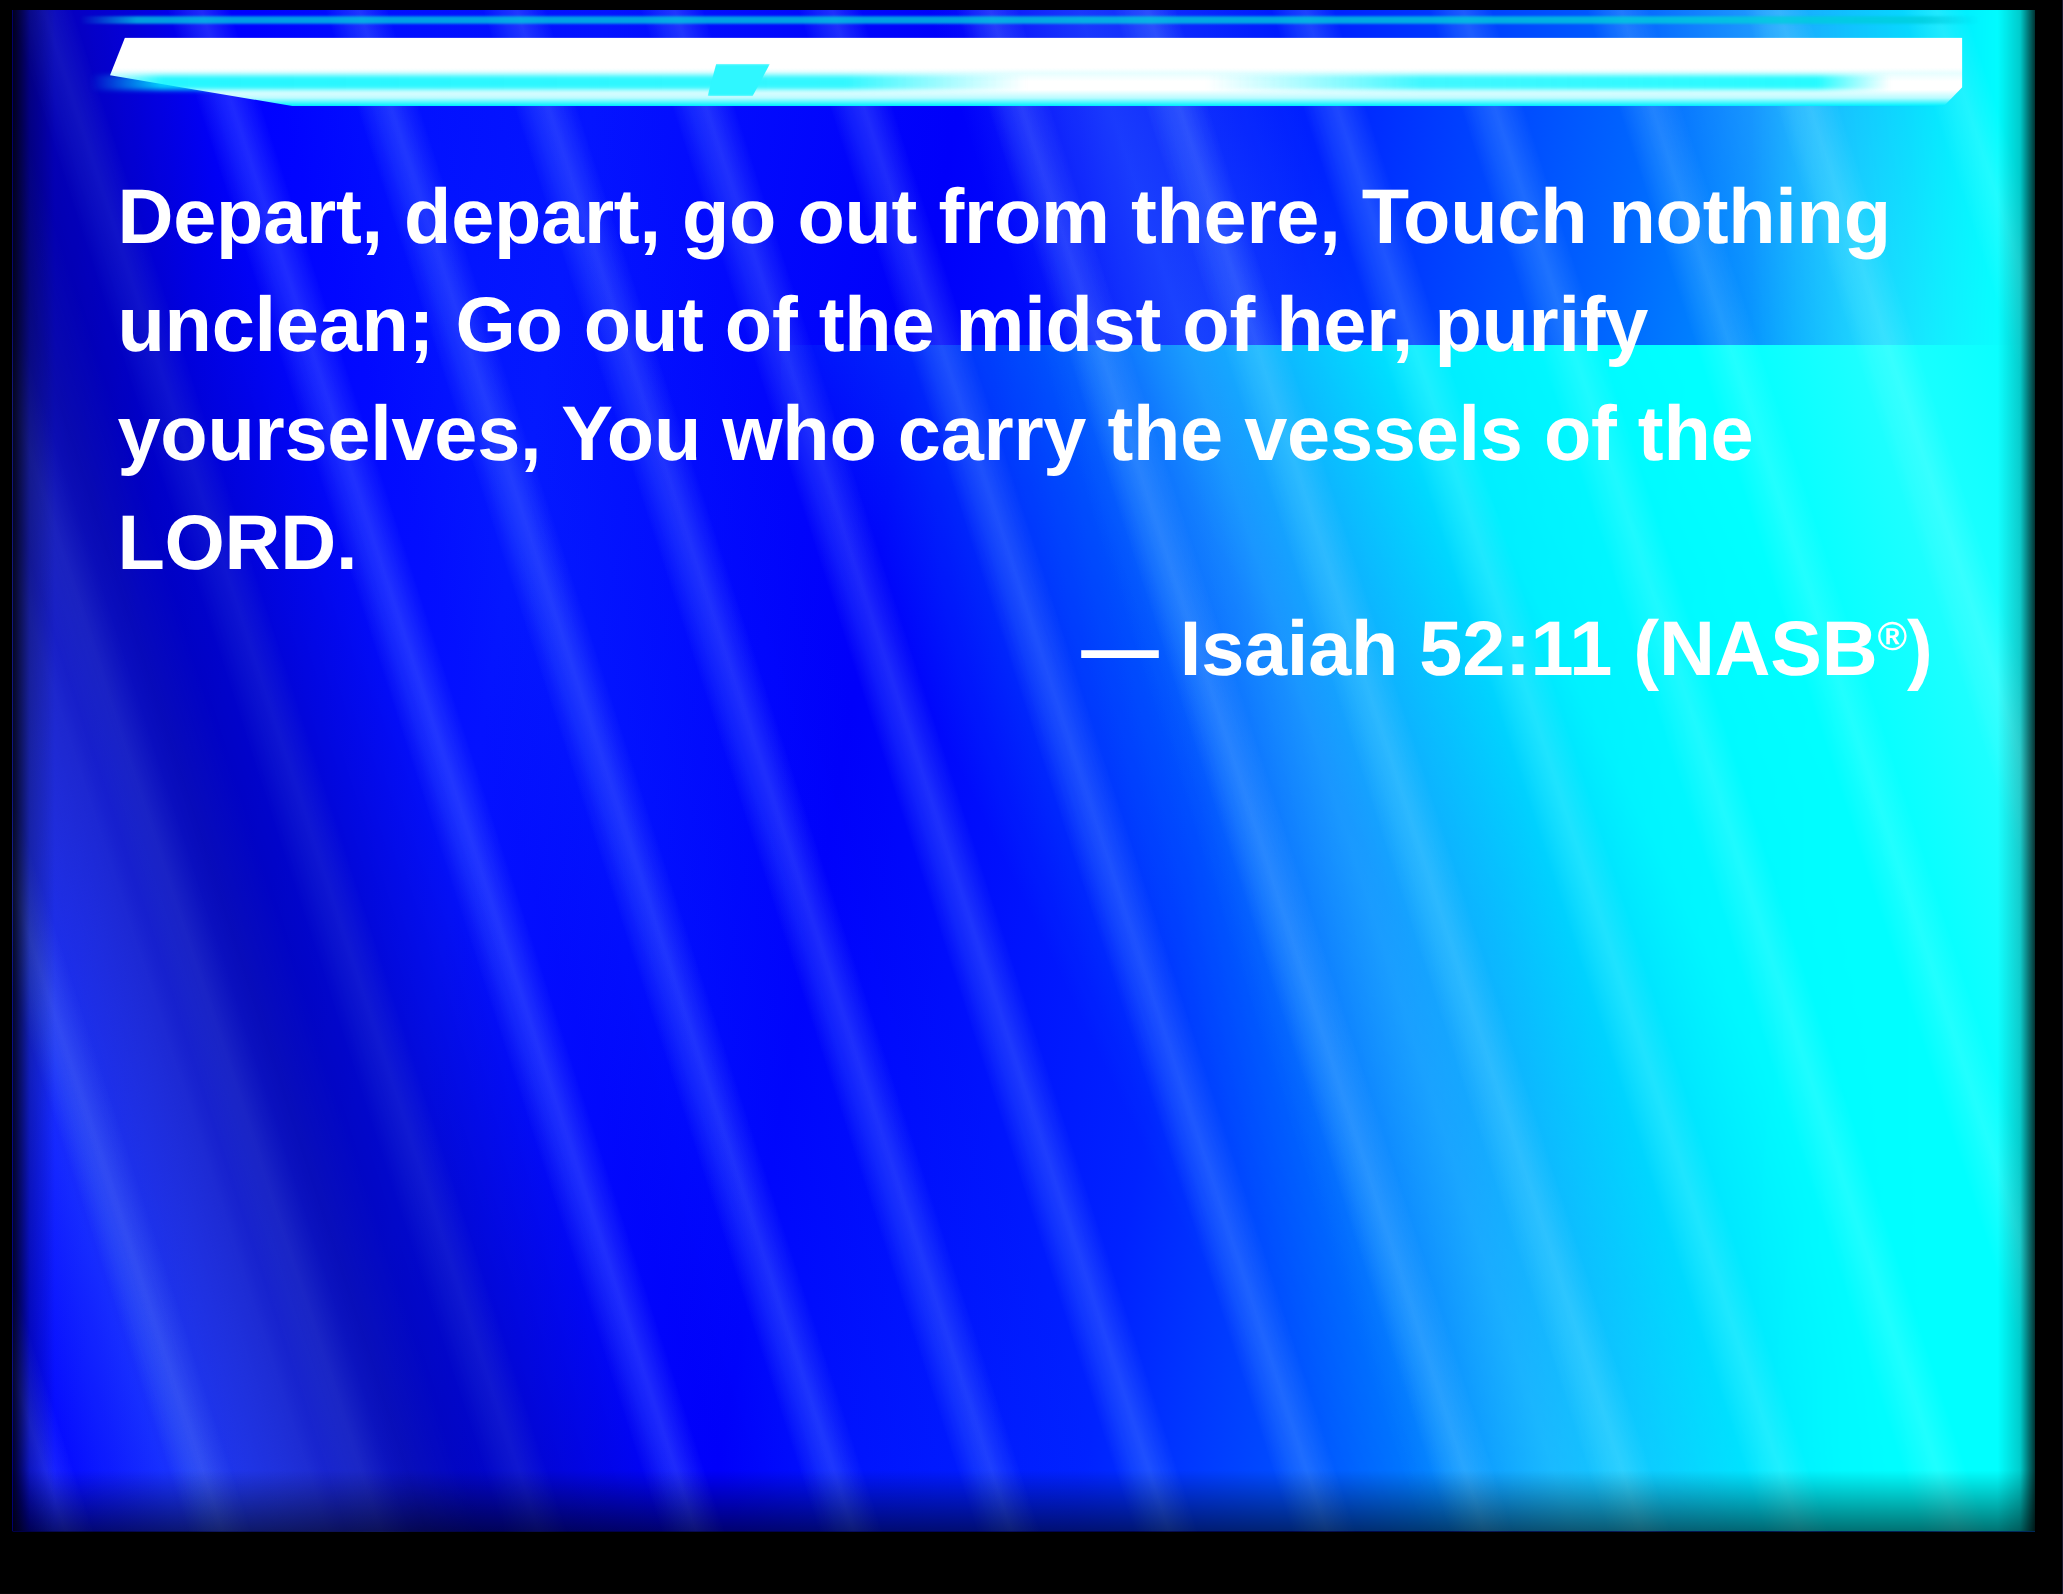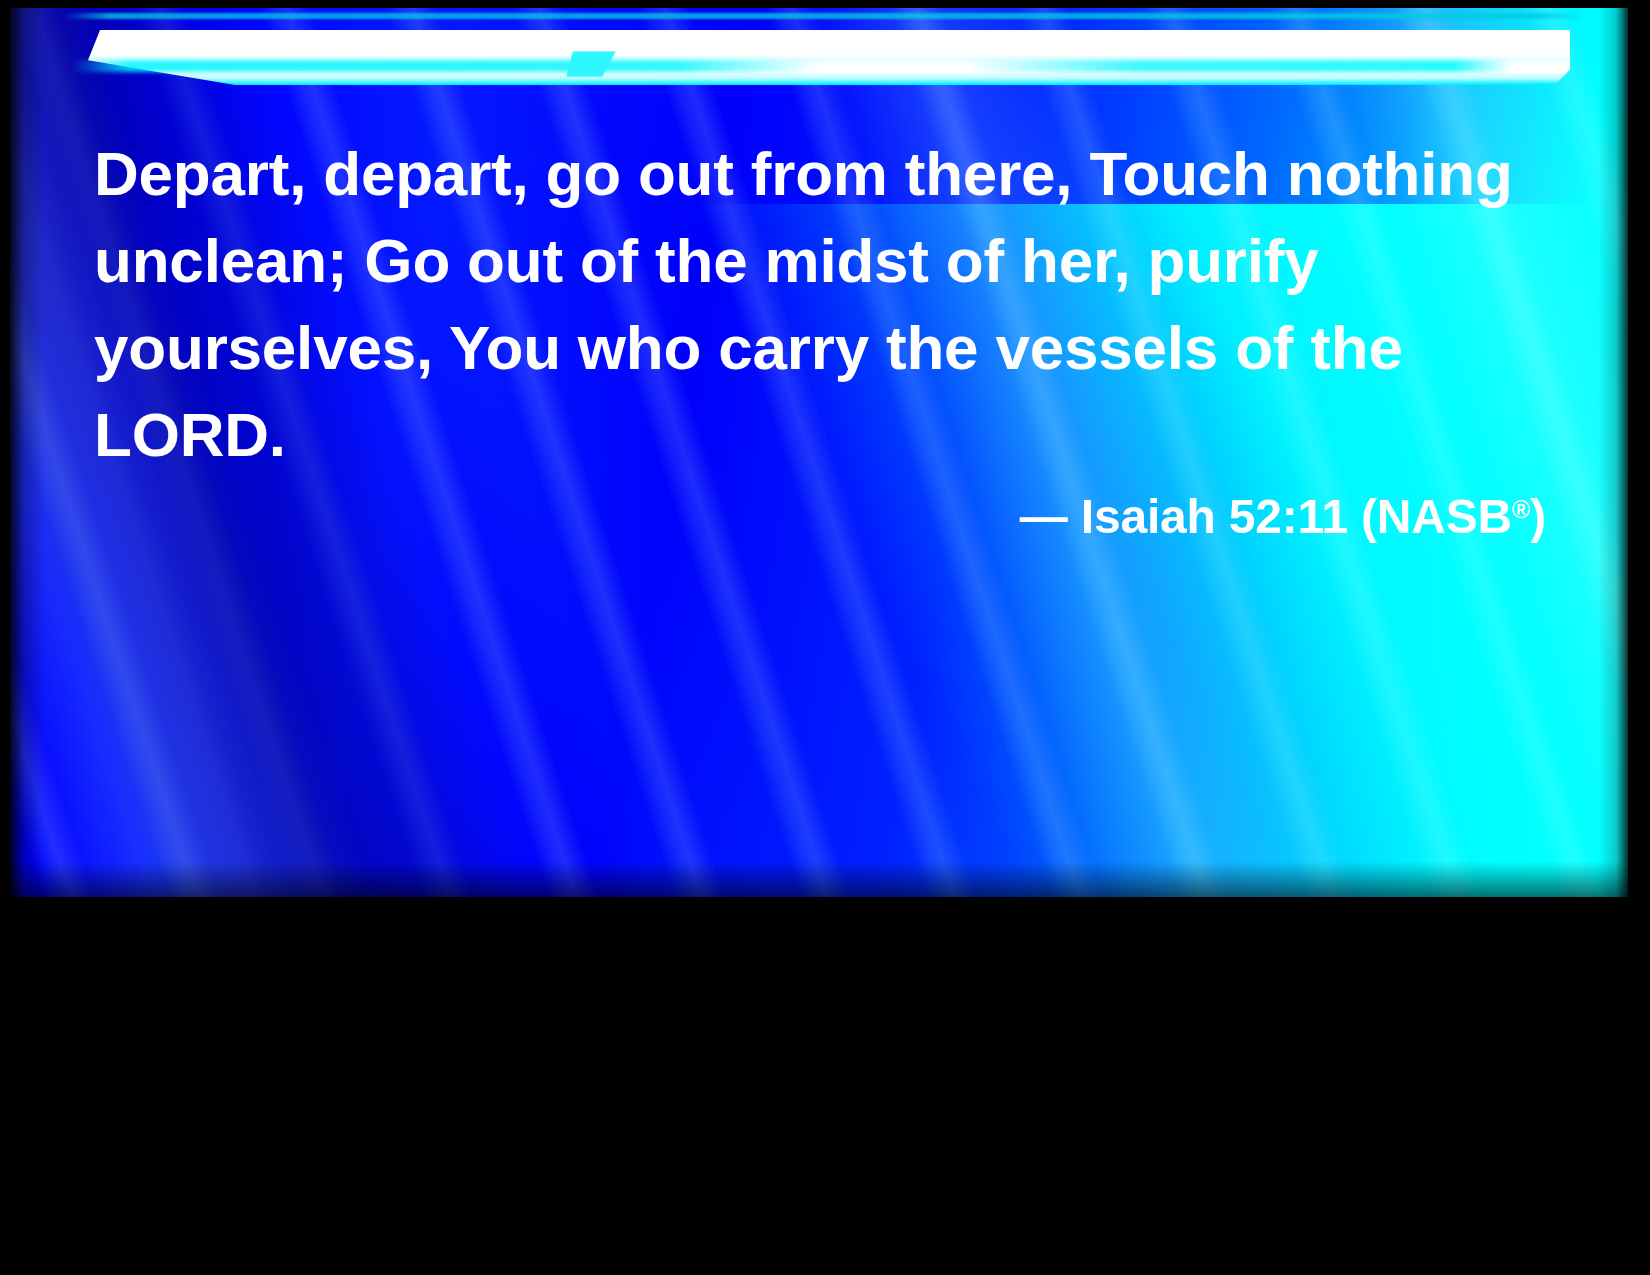--- a/index.html
+++ b/index.html
@@ -16,21 +16,21 @@
     overflow: hidden;
     font-family: "Liberation Sans", sans-serif;
   }
 
   
   .bg-frame {
     position: absolute;
     left: 10px;
     top: 8px;
     width: 1618px;
-    height: 889px;
+    height: 1217px;
     overflow: hidden;
     background: #0000ff;
   }
 
   
   .bg-base {
     position: absolute;
     inset: 0;
     background:
       linear-gradient(100deg,
@@ -225,21 +225,21 @@
     white-space: pre-wrap;
   }
 
   .attribution {
     position: absolute;
     left: 84px;
     top: 462px;
     width: 1452px;
     text-align: right;
     color: #ffffff;
-    font-size: 48px;
+    font-size: 62px;
     font-weight: 700;
     line-height: 78px;
     letter-spacing: -0.2px;
   }
   .attribution .reg {
     font-size: 0.52em;
     vertical-align: 0.62em;
     font-weight: 700;
   }
 </style>

